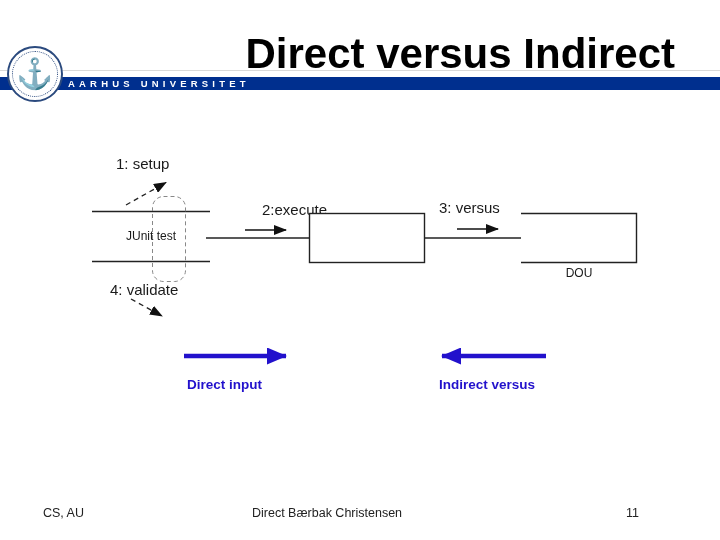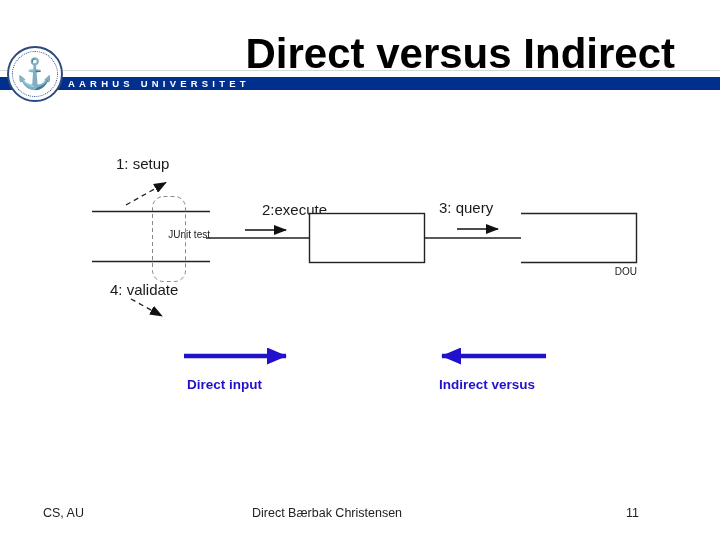--- a/index.html
+++ b/index.html
@@ -42,21 +42,21 @@
     border: 1px dotted #2b4a7e; border-radius: 50%;
   }
   .seal-glyph {
     position: absolute; left: 0; top: 0; width: 100%; height: 100%;
     display: flex; align-items: center; justify-content: center;
     font-size: 30px; color: #2b4a7e; line-height: 1;
   }
 
   
   .dg-label { font-size: 15px; color: #1a1a1a; white-space: nowrap; }
-  .node-label { font-size: 10px; color: #1a1a1a; text-align: right; }
+  .node-label { font-size: 12px; color: #1a1a1a; text-align: center; }
 
   .lbl-setup    { left: 116px; top: 155px; }
   .lbl-execute  { left: 222px; top: 201px; margin-left: 40px; }
   .lbl-query    { left: 439px; top: 199px; }
   .lbl-validate { left: 110px; top: 281px; text-align: center; }
 
   .lbl-junit { left: 92px;  top: 229px; width: 118px; }
   .lbl-uut   { left: 309px; top: 229px; width: 116px; }
   .lbl-dou   { left: 521px; top: 229px; width: 116px; margin-top: 37px; }
 
@@ -117,21 +117,21 @@
   <line x1="457" y1="229" x2="498" y2="229" stroke="#111" stroke-width="1.6" marker-end="url(#ah)"></line>
 
   <path d="M521,213.5 H636.5 V262.5 H521" fill="none" stroke="#222" stroke-width="1.4"></path>
 
   <line x1="184" y1="356" x2="286" y2="356" stroke="#2211cc" stroke-width="4.5" marker-end="url(#ahb)"></line>
   <line x1="546" y1="356" x2="442" y2="356" stroke="#2211cc" stroke-width="4.5" marker-end="url(#ahb)"></line>
 </svg>
 
 <div class="abs dg-label lbl-setup">1: setup</div>
 <div class="abs dg-label lbl-execute">2:execute</div>
-<div class="abs dg-label lbl-query">3: query</div>
+<div class="abs dg-label lbl-query">3: versus</div>
 <div class="abs dg-label lbl-validate">4: validate</div>
 
 <div class="abs node-label lbl-junit">JUnit test</div>
 <div class="abs node-label lbl-uut">UUT</div>
 <div class="abs node-label lbl-dou">DOU</div>
 
 <div class="abs legend-label lbl-direct">Direct input</div>
 <div class="abs legend-label lbl-indirect">Indirect versus</div>
 
 <div class="abs footer-text footer-left">CS, AU</div>

